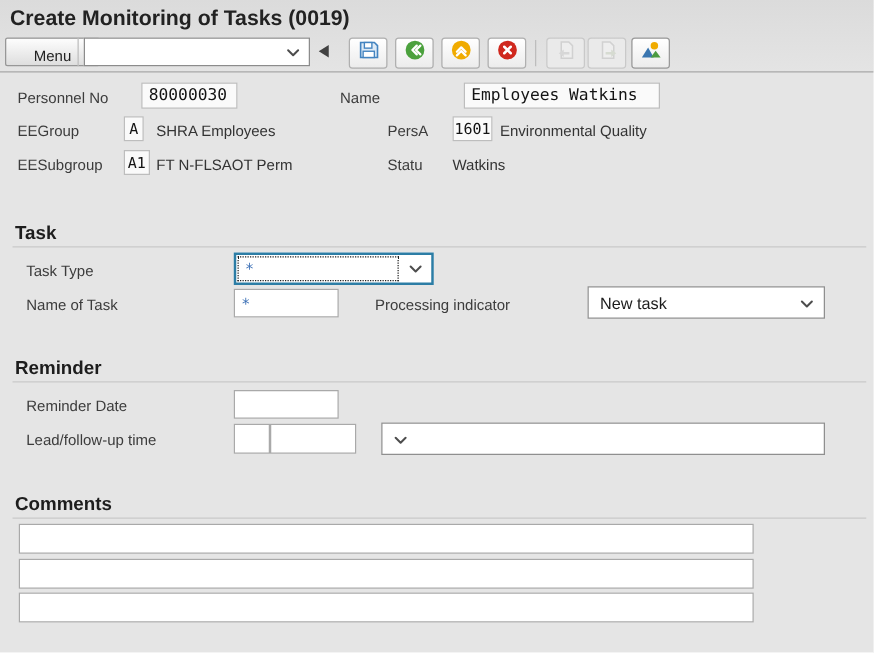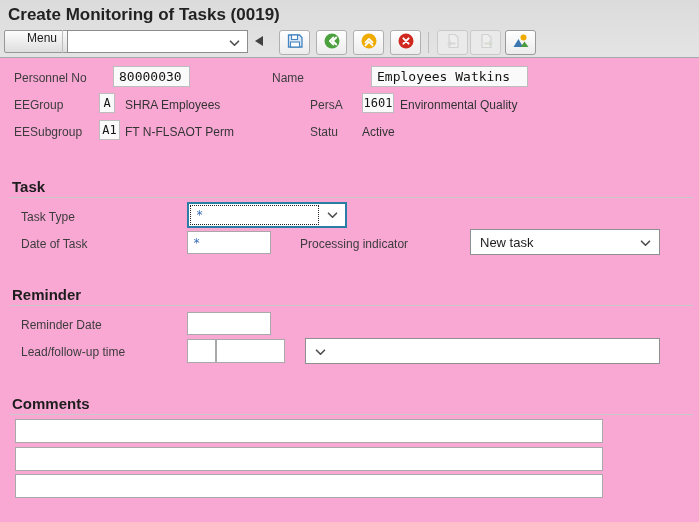--- a/index.html
+++ b/index.html
@@ -1,28 +1,28 @@
 <!DOCTYPE html>
 <html><head>
 <meta charset="utf-8">
 <style>
   html,body { margin:0; padding:0; background:#fff; }
   * { box-sizing:border-box; }
   #app {
     position:relative; width:699px; height:522px;
     font-family:"Liberation Sans", sans-serif;
-    background:#f9a8d4; overflow:hidden;
+    background:#e5e5e5; overflow:hidden;
   }
   
   #hdr { position:absolute; left:0; top:0; width:699px; height:58px;
          background:linear-gradient(#dbdbdb,#e4e4e4); border-bottom:1px solid #a8a8a8; }
   #title { position:absolute; left:8px; top:5px; font-size:17px; font-weight:bold; color:#222; white-space:nowrap; }
   .btn-menu { position:absolute; left:4px; top:30px; width:76px; height:23px;
               background:linear-gradient(#fdfdfd,#dedede); border:1px solid #979797; border-radius:2px;
-              font-size:12px; color:#222; display:flex; align-items:flex-start; justify-content:center; cursor:default; }
+              font-size:12px; color:#222; display:flex; align-items:flex-end; justify-content:center; cursor:default; }
   .menu-corner { position:absolute; right:2px; bottom:2px; width:0; height:0;
                  border-left:5px solid transparent; border-bottom:5px solid #3e3e3e; }
   .vsep { position:absolute; width:1px; background:#bdbdbd; }
   .combo { position:absolute; left:67px; top:30px; width:181px; height:23px; background:#fff;
            border:1px solid #8c8c8c; display:flex; align-items:center; justify-content:flex-end; padding-right:7px; }
   .tri-left { position:absolute; left:255px; top:36px; width:0; height:0;
               border-top:5px solid transparent; border-bottom:5px solid transparent; border-right:8px solid #414141; }
   .ibtn { position:absolute; top:30px; width:31px; height:25px; border:1px solid #b0b0b0; border-radius:3px;
           background:linear-gradient(#ffffff,#ececec); display:flex; align-items:center; justify-content:center; }
   .ibtn.dis { border-color:#c9c9c9; background:#eaeaea; }
@@ -158,36 +158,36 @@
     <span>1601</span>
   </div>
   <div class="txt" style="left:400px; top:98px;">Environmental Quality</div>
 
   <div class="lbl" style="left:14px; top:125px;">EESubgroup</div>
   <div class="fldro code" style="left:99px; top:120px; width:21px; height:20px;">
     <span>A1</span>
   </div>
   <div class="txt" style="left:125px; top:125px;">FT N-FLSAOT Perm</div>
   <div class="lbl" style="left:310px; top:125px;">Statu</div>
-  <div class="txt" style="left:362px; top:125px;">Active</div>
+  <div class="txt" style="left:362px; top:125px;">Watkins</div>
 
   <div class="heading" style="left:12px; top:178px;">Task</div>
   <div class="rule" style="left:10px; top:197px; width:683px;"></div>
 
   <div class="lbl" style="left:21px; top:210px;">Task Type</div>
   <div class="ddfocus" style="left:187px; top:202px; width:160px; height:26px;">
     <span class="val">*</span>
     <span class="chev">
       <svg width="11" height="7" viewBox="0 0 11 7">
           <path d="M1.5 1.2 L5.5 5.2 L9.5 1.2" fill="none" stroke="#4d4d4d" stroke-width="1.6" stroke-linecap="round" stroke-linejoin="round"></path>
         </svg>
     </span>
   </div>
 
-  <div class="lbl" style="left:21px; top:237px;">Date of Task</div>
+  <div class="lbl" style="left:21px; top:237px;">Name of Task</div>
   <input class="inp" style="left: 187px; top: 231px; width: 84px; height: 23px;" value="*">
   <div class="lbl" style="left:300px; top:237px;">Processing indicator</div>
   <div class="dd" style="left:470px; top:229px; width:190px; height:26px;">
     <span>New task</span>
     <span>
       <svg width="11" height="7" viewBox="0 0 11 7">
           <path d="M1.5 1.2 L5.5 5.2 L9.5 1.2" fill="none" stroke="#4d4d4d" stroke-width="1.6" stroke-linecap="round" stroke-linejoin="round"></path>
         </svg>
     </span>
   </div>

